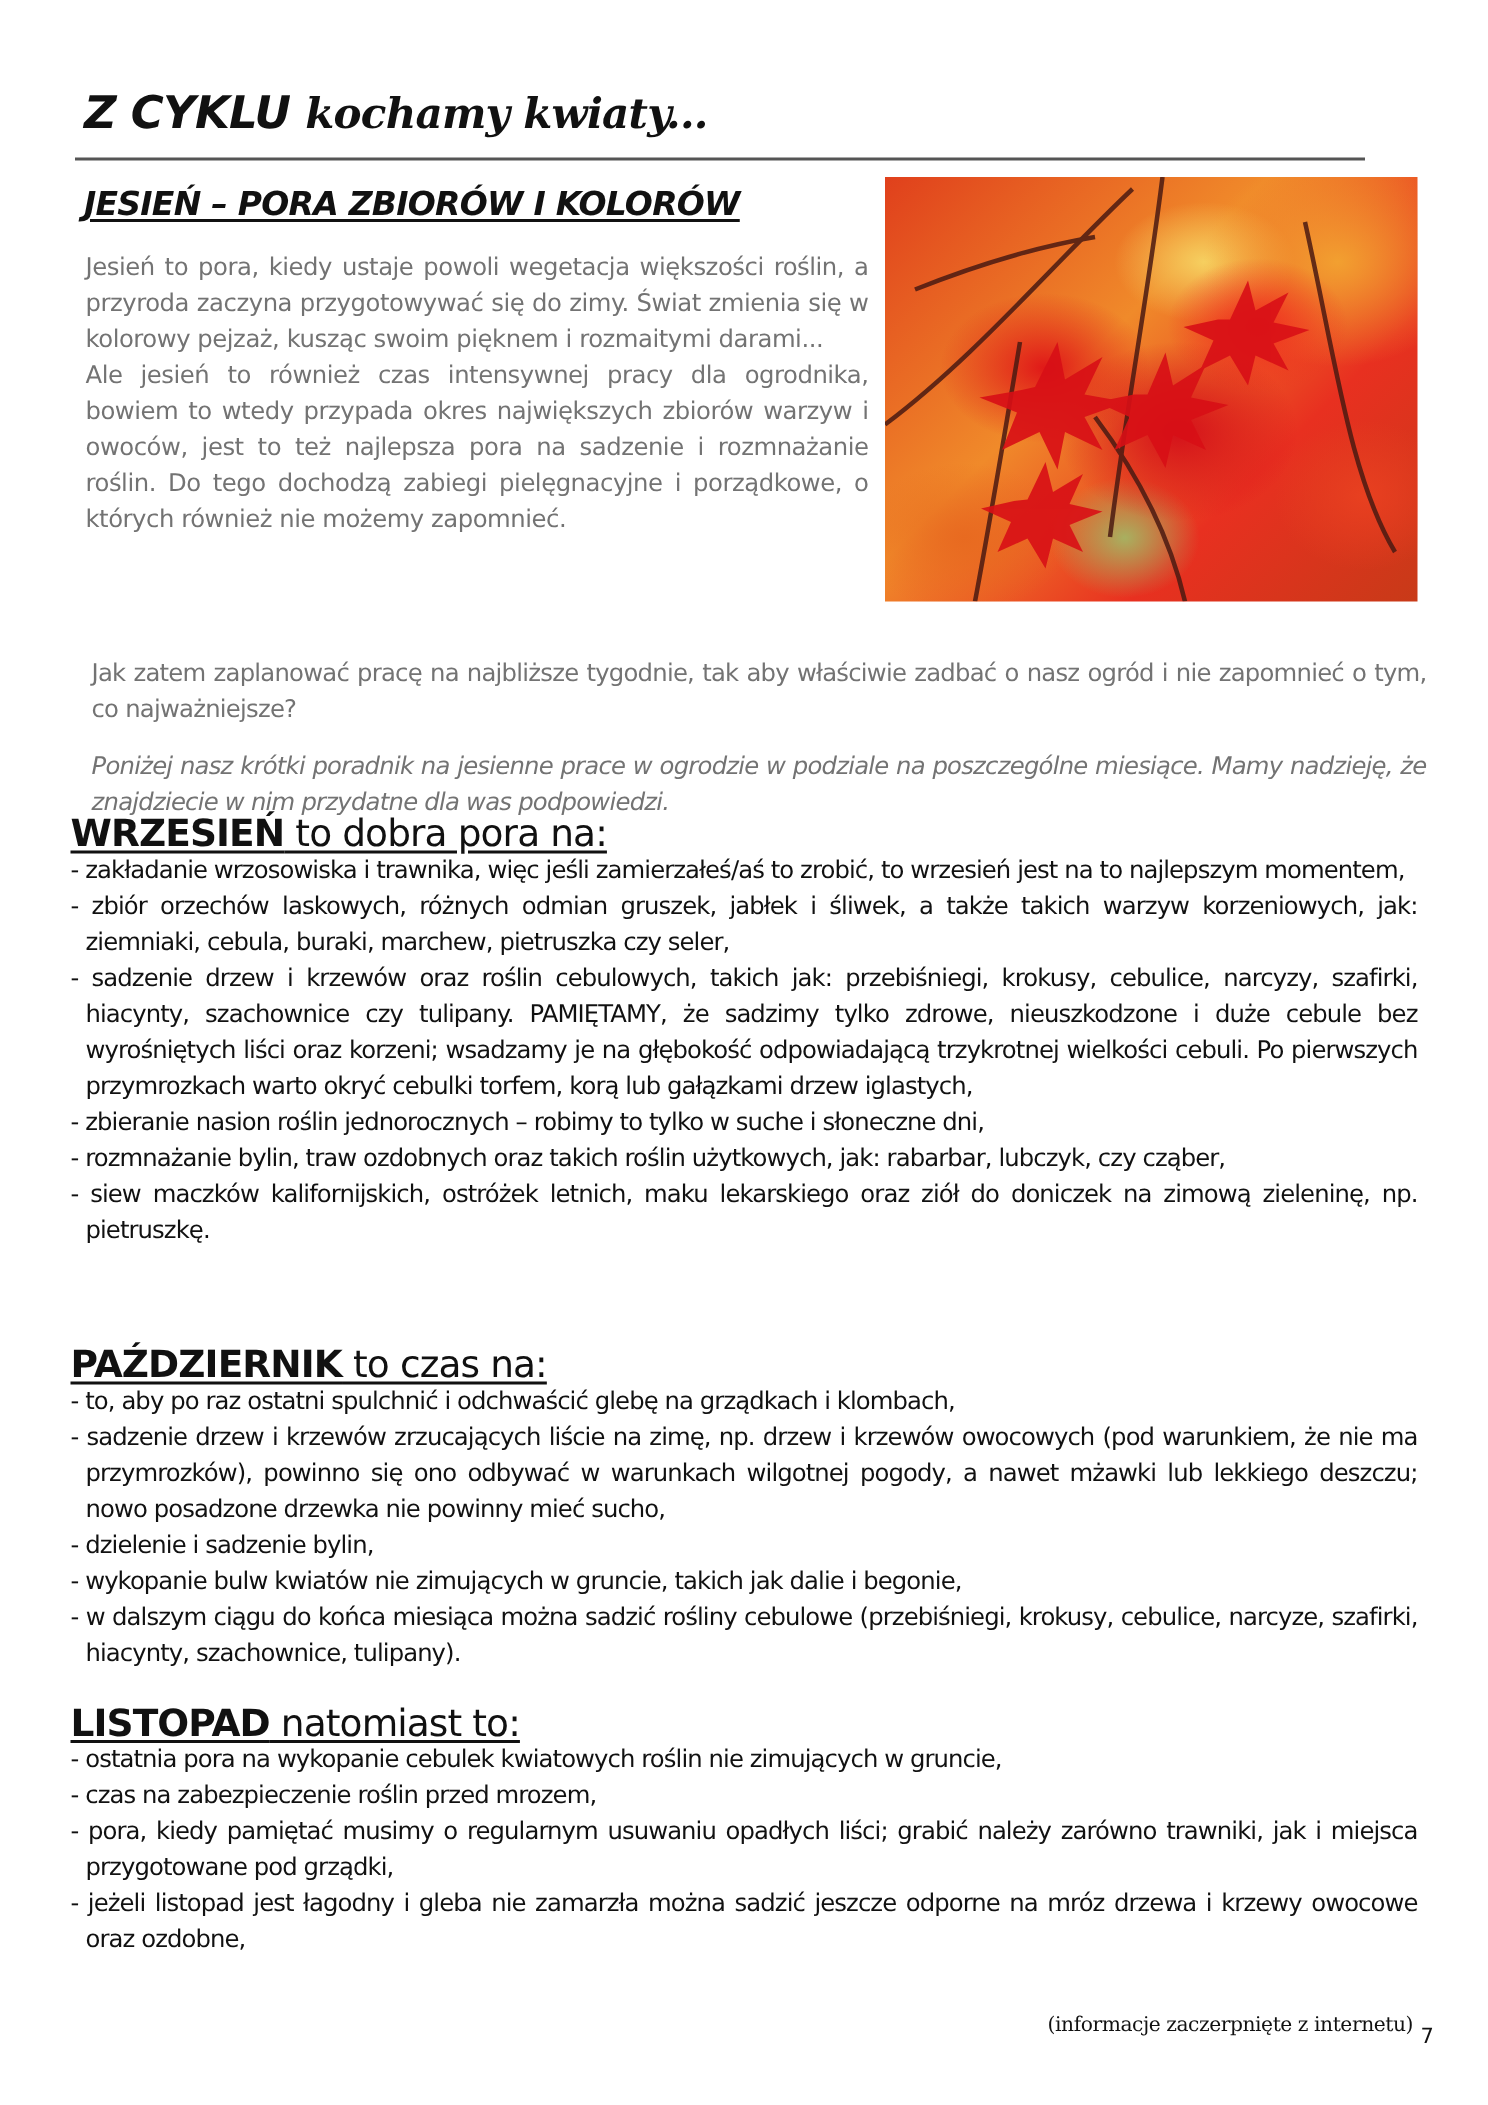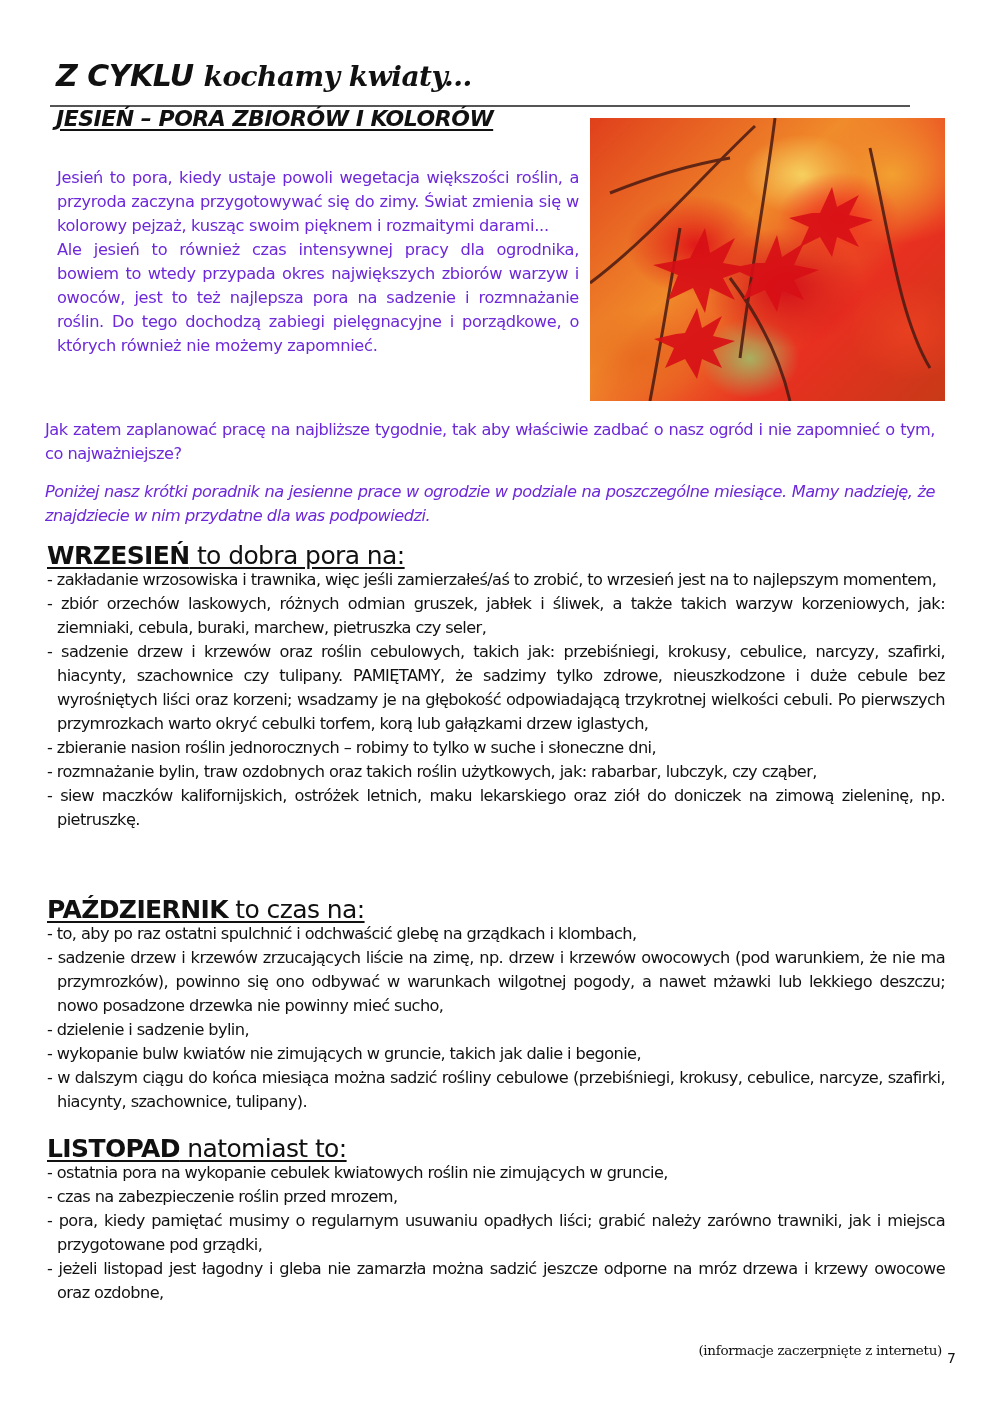--- a/index.html
+++ b/index.html
@@ -9,21 +9,21 @@
     .series-title {
       position: absolute; left: 56px; top: 58px;
       font-family: "DejaVu Sans", sans-serif; font-style: italic;
       font-size: 30px; font-weight: bold; letter-spacing: -0.5px; color: #111;
       white-space: nowrap;
     }
     .series-title .script { font-family: "DejaVu Serif", serif; font-style: italic; font-weight: bold; font-size: 28px; }
     .rule { position: absolute; left: 50px; top: 105px; width: 860px; height: 2px; background: #555; }
 
     .article-title {
-      position: absolute; left: 56px; top: 106px;
+      position: absolute; left: 56px; top: 124px;
       font-family: "DejaVu Sans", sans-serif; font-style: italic; font-weight: bold;
       font-size: 22px; letter-spacing: -0.5px; text-decoration: underline; text-underline-offset: 3px;
       white-space: nowrap;
       text-align: right;
     }
 
     .photo {
       position: absolute; left: 590px; top: 118px; width: 355px; height: 283px; overflow: hidden;
       background:
         radial-gradient(ellipse 70px 50px at 30% 45%, #e01818 0%, rgba(224,24,24,0) 100%),
@@ -32,29 +32,29 @@
         radial-gradient(ellipse 90px 70px at 85% 20%, #f2a030 0%, rgba(242,160,48,0) 100%),
         radial-gradient(ellipse 70px 50px at 15% 85%, #e86a20 0%, rgba(232,106,32,0) 100%),
         radial-gradient(ellipse 60px 40px at 60% 20%, #f6d060 0%, rgba(246,208,96,0) 100%),
         radial-gradient(ellipse 50px 40px at 45% 85%, #a8b060 0%, rgba(168,176,96,0) 100%),
         radial-gradient(ellipse 60px 50px at 90% 75%, #e84020 0%, rgba(232,64,32,0) 100%),
         linear-gradient(135deg, #e0401c 0%, #f08a2a 40%, #e83020 70%, #c83a18 100%);
     }
     .photo svg { position: absolute; left: 0; top: 0; }
 
     .body-text {
-      font-family: "DejaVu Sans", sans-serif; font-size: 16.2px; line-height: 24px; color: #6d28d9;
+      font-family: "DejaVu Sans", sans-serif; font-size: 16.2px; line-height: 24px; color: #737373;
     }
     .intro {
       position: absolute; left: 57px; top: 166px; width: 522px; text-align: justify;
       letter-spacing: -0.3px;
     }
     .intro p { margin: 0; }
     .para {
-      position: absolute; left: 45px; width: 890px; text-align: justify; letter-spacing: -0.5px;
+      position: absolute; left: 61px; width: 890px; text-align: justify; letter-spacing: -0.5px; margin-top: 19px;
     }
     .para p { margin: 0; }
     .p-question { top: 418px; }
     .p-guide { top: 480px; font-style: italic; }
 
     .section { position: absolute; left: 47px; width: 898px; }
     .sec-wrzesien { top: 542px; }
     .sec-pazdziernik { top: 896px; }
     .sec-listopad { top: 1135px; }
 

